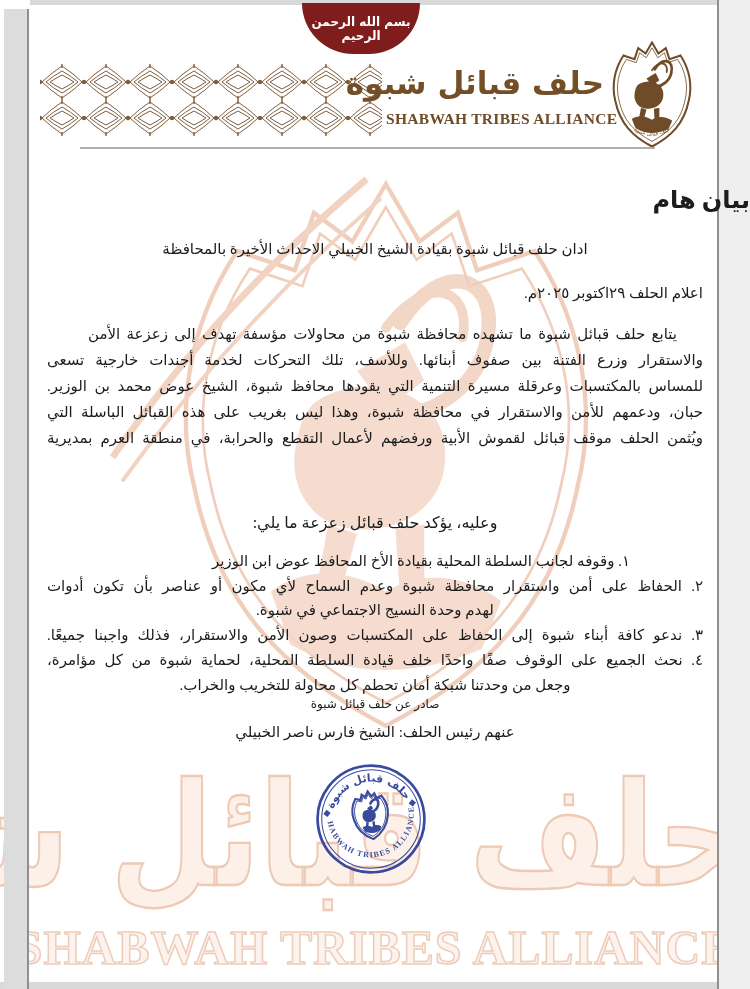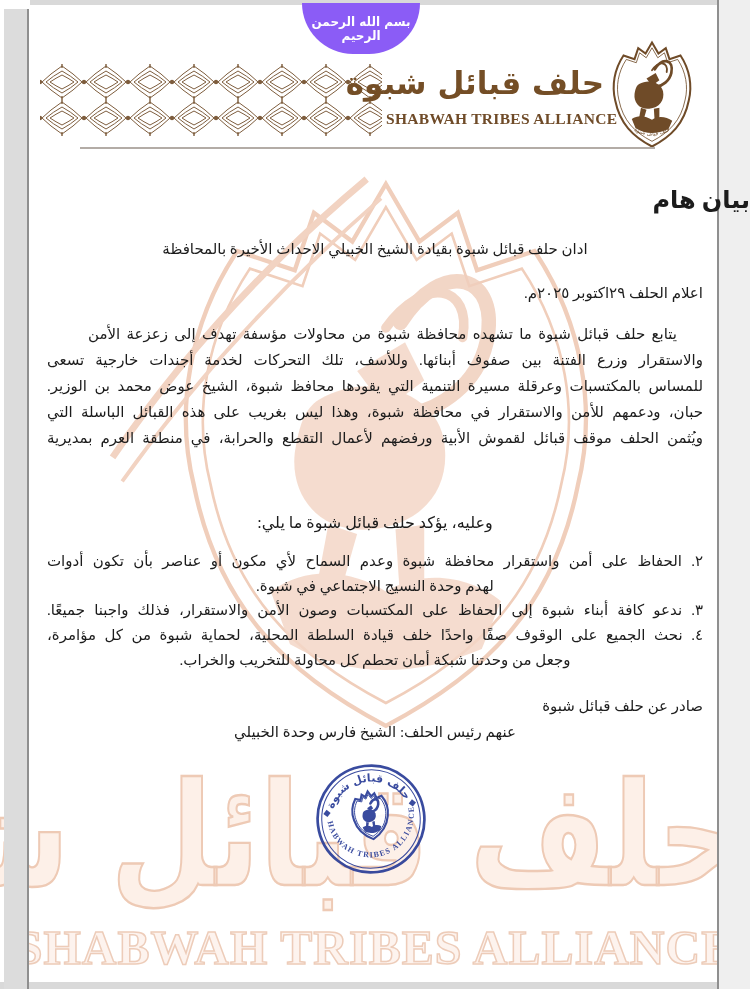--- a/index.html
+++ b/index.html
@@ -12,21 +12,21 @@
   .edge-top{left:30px;top:0;width:688px;height:5px;background:#d9d9d9;}
   .edge-bottom{left:0;top:982px;width:750px;height:7px;background:#d9d9d9;}
   .edge-left{left:4px;top:9px;width:23px;height:980px;background:#dcdcdc;}
   .edge-left-line{left:27px;top:9px;width:2px;height:980px;background:#8f8f8f;}
   .edge-right-line{left:717px;top:0;width:2px;height:989px;background:#8f8f8f;}
   .edge-right{left:719px;top:0;width:31px;height:989px;background:#efefef;}
 
   
   .bismillah-badge{
     position:absolute;left:302px;top:3px;width:118px;height:51px;
-    background:#8b5cf6;border-radius:0 0 58px 58px;
+    background:#7f1d1d;border-radius:0 0 58px 58px;
     display:flex;align-items:center;justify-content:flex-end;z-index:3;
   }
   .bismillah-badge span{
     color:#fff;font-size:12px;font-weight:bold;direction:rtl;
     font-family:"DejaVu Sans",sans-serif;transform:scaleY(1.05);
     text-align:center;line-height:13px;padding:0 8px;
   }
   .geo-band{position:absolute;left:40px;top:64px;width:342px;height:72px;z-index:1;}
   .org-block{position:absolute;left:386px;top:58px;width:218px;text-align:center;z-index:1;}
   .org-ar{
@@ -74,22 +74,22 @@
   .line-center{text-align:center;}
   .indent-first{padding-right:26px;margin-left:41px;}
   .affirm{
     position:absolute;left:47px;top:513px;width:656px;text-align:center;
     font-size:16px;direction:rtl;
   }
   .list{position:absolute;left:47px;top:549px;width:656px;direction:rtl;font-size:15px;}
   .list .lline{line-height:24.7px;}
   .li-center-indent{text-align:center;padding-left:92px;}
   .issued{
-    position:absolute;left:47px;top:697px;width:656px;
-    font-size:15px;direction:rtl;
+    position:absolute;left:47px;top:697px;width:656px;text-align:center;
+    font-size:12px;direction:rtl;
   }
   .signatory{
     position:absolute;left:47px;top:723px;width:656px;text-align:center;
     font-size:15px;direction:rtl;
   }
 
   
   .stamp{position:absolute;left:314px;top:762px;width:114px;height:114px;z-index:2;opacity:.93;}
 </style>
 </head>
@@ -175,32 +175,33 @@
     <div class="dateline">اعلام الحلف ٢٩اكتوبر ٢٠٢٥م.</div>
 
     <div class="paragraph">
       <div class="pline line-fill indent-first">يتابع حلف قبائل شبوة ما تشهده محافظة شبوة من محاولات مؤسفة تهدف إلى زعزعة الأمن</div>
       <div class="pline line-fill">والاستقرار وزرع الفتنة بين صفوف أبنائها. وللأسف، تلك التحركات لخدمة أجندات خارجية تسعى</div>
       <div class="pline line-fill">للمساس بالمكتسبات وعرقلة مسيرة التنمية التي يقودها محافظ شبوة، الشيخ عوض محمد بن الوزير.</div>
       <div class="pline line-fill">حبان، ودعمهم للأمن والاستقرار في محافظة شبوة، وهذا ليس بغريب على هذه القبائل الباسلة التي</div>
       <div class="pline line-fill">ويُثمن الحلف موقف قبائل لقموش الأبية ورفضهم لأعمال التقطع والحرابة، في منطقة العرم بمديرية</div>
     </div>
 
-    <div class="affirm">وعليه، يؤكد حلف قبائل شبوة ما يلي:</div>
+    <div class="affirm">وعليه، يؤكد حلف قبائل زعزعة ما يلي:</div>
 
     <div class="list">
+      <div class="lline li-center-indent">١. وقوفه لجانب السلطة المحلية بقيادة الأخ المحافظ عوض ابن الوزير</div>
       <div class="lline line-fill">٢. الحفاظ على أمن واستقرار محافظة شبوة وعدم السماح لأي مكون أو عناصر بأن تكون أدوات</div>
       <div class="lline line-center">لهدم وحدة النسيج الاجتماعي في شبوة.</div>
       <div class="lline line-fill">٣. ندعو كافة أبناء شبوة إلى الحفاظ على المكتسبات وصون الأمن والاستقرار، فذلك واجبنا جميعًا.</div>
       <div class="lline line-fill">٤. نحث الجميع على الوقوف صفًا واحدًا خلف قيادة السلطة المحلية، لحماية شبوة من كل مؤامرة،</div>
       <div class="lline line-center">وجعل من وحدتنا شبكة أمان تحطم كل محاولة للتخريب والخراب.</div>
     </div>
 
     <div class="issued">صادر عن حلف قبائل شبوة</div>
-    <div class="signatory">عنهم رئيس الحلف: الشيخ فارس وحدة الخبيلي</div>
+    <div class="signatory">عنهم رئيس الحلف: الشيخ فارس ناصر الخبيلي</div>
   </div>
 
   <svg class="stamp" viewBox="0 0 110 110">
     <g transform="rotate(-7 55 55)" stroke="#2b3e98" fill="none">
       <circle cx="55" cy="55" r="51.5" stroke-width="2.6"></circle>
       <circle cx="55" cy="55" r="47.5" stroke-width="1"></circle>
       <defs>
         <path id="st-top" d="M16 58 A39 39 0 0 1 94 58"></path>
         <path id="st-bot" d="M13 50 A42 42 0 0 0 97 50"></path>
       </defs>

